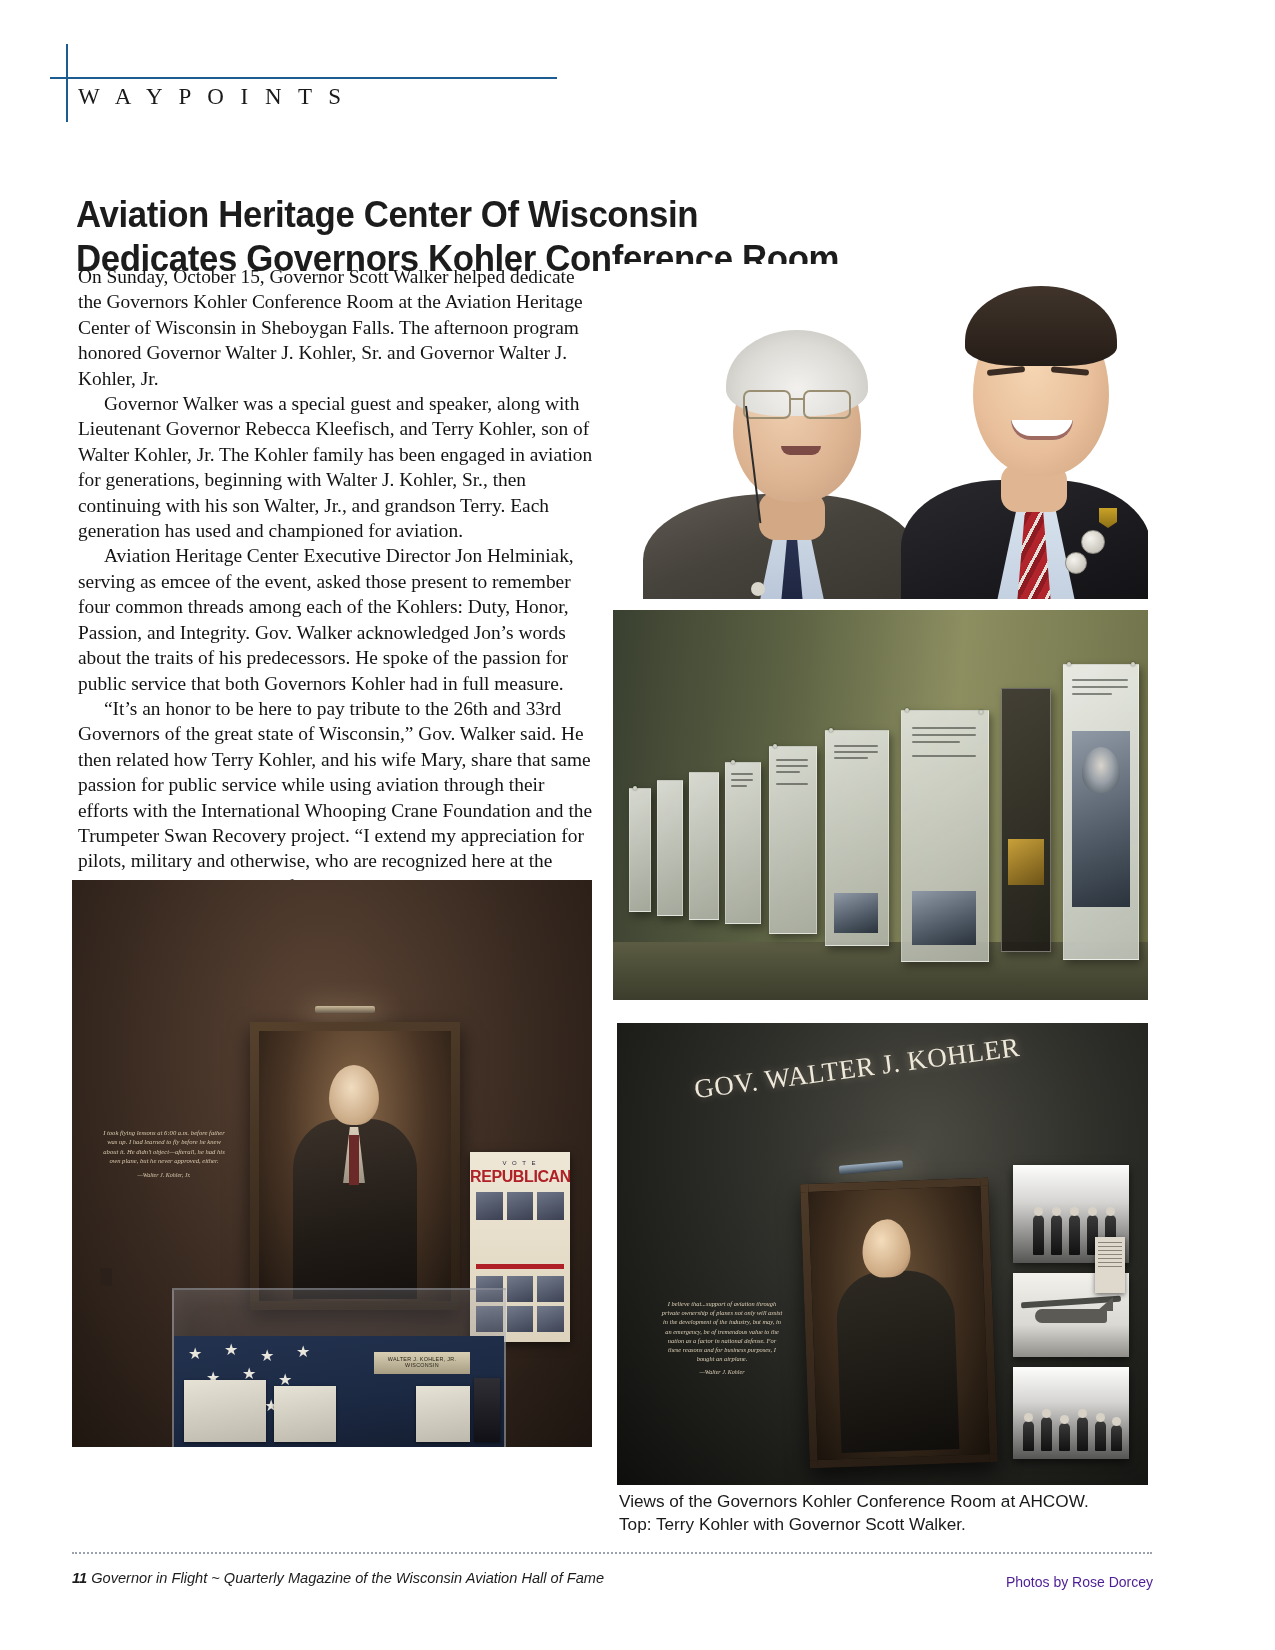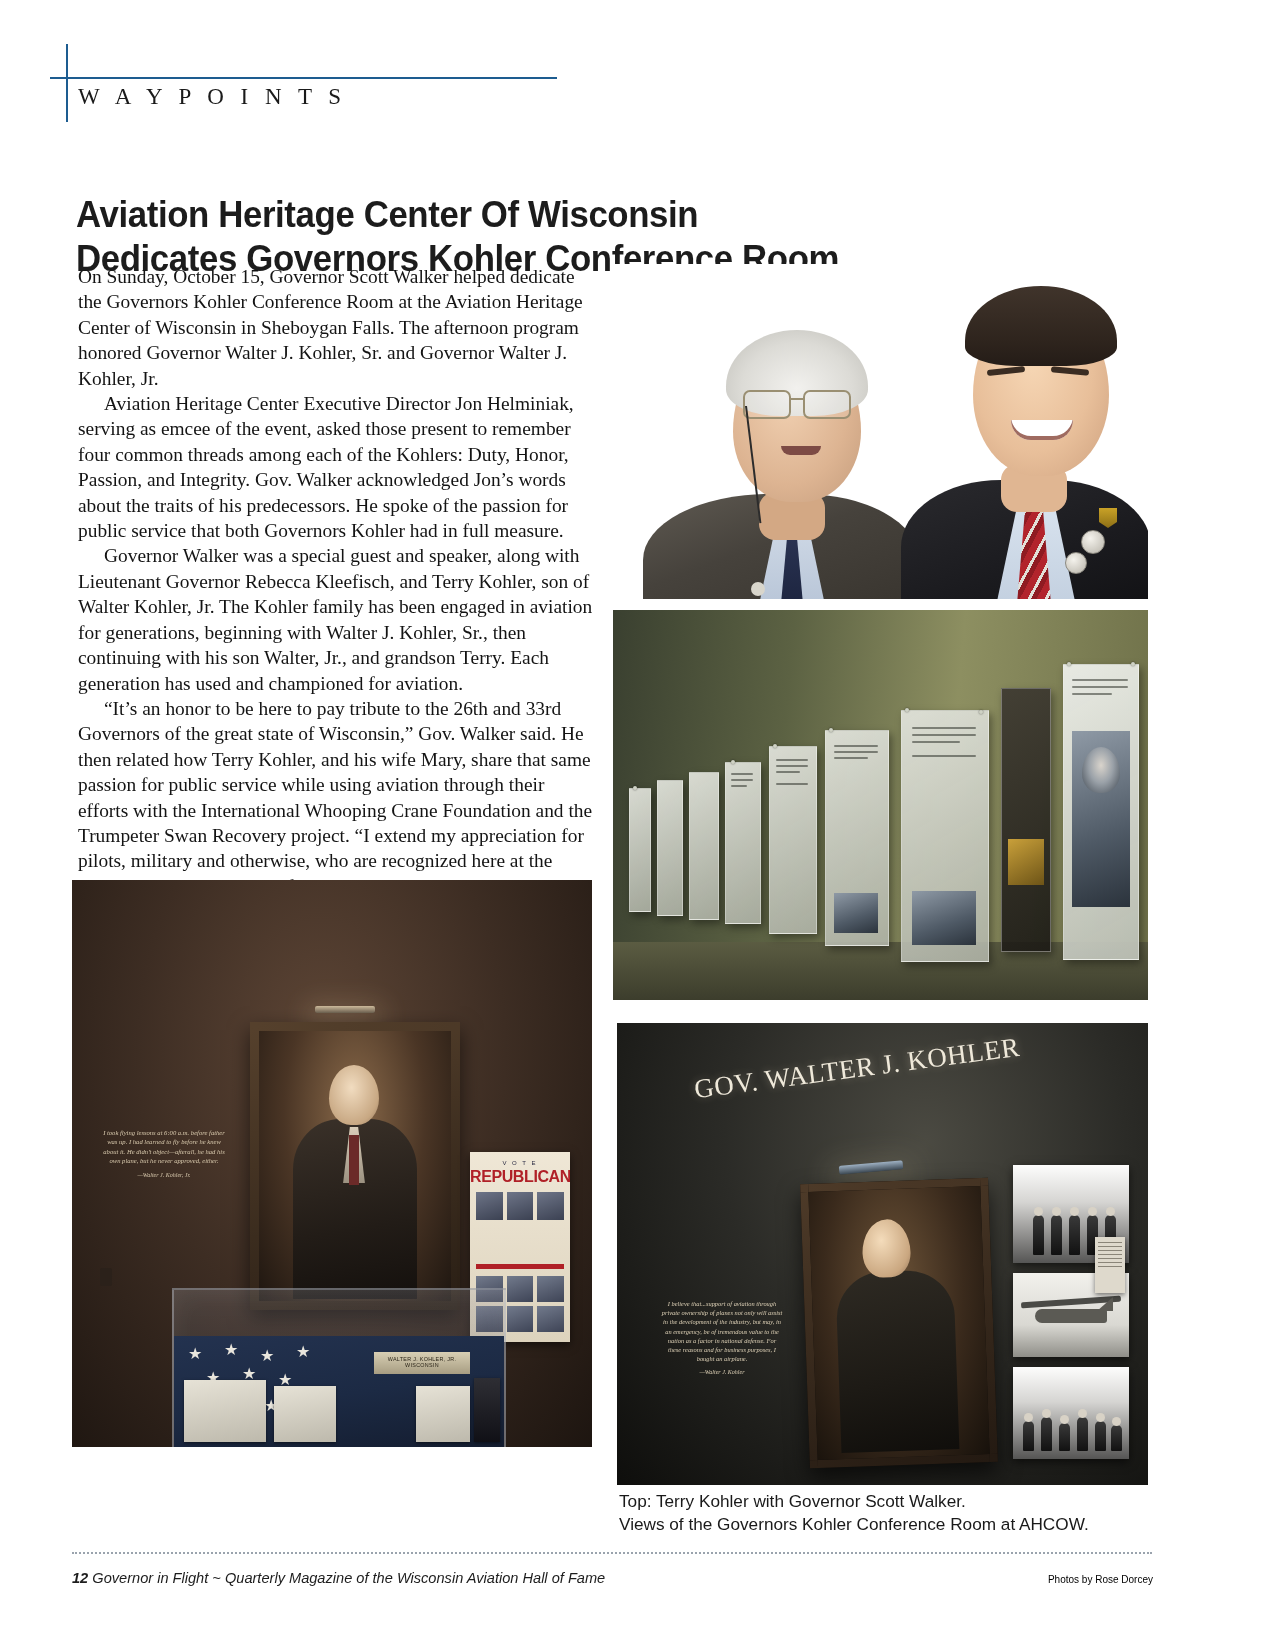--- a/index.html
+++ b/index.html
@@ -546,44 +546,44 @@
     font-family: "Liberation Sans", sans-serif;
     font-size: 14.6px;
     color: #1d1d1d;
   }
   .footer-left .pg { font-weight: bold; font-style: italic; }
   .footer-left .mg { font-style: italic; }
   .footer-right {
     position: absolute;
     right: 122px; top: 1574px;
     font-family: "Liberation Sans", sans-serif;
-    font-size: 10px;
-    color: #000000;
+    font-size: 14px;
+    color: #4c1d95;
   }
 </style>
 </head>
 <body>
 
 <div class="page">
 
   <div class="wp-header">
     <div class="wp-hrule"></div>
     <div class="wp-vrule"></div>
     <div class="wp-title">W A Y P O I N T S</div>
   </div>
 
   <h1 class="headline">
     <span class="l1">Aviation Heritage Center Of Wisconsin</span>
     <span class="l2">Dedicates Governors Kohler Conference Room</span>
   </h1>
 
   <div class="body-col">
     <p>On Sunday, October 15, Governor Scott Walker helped dedicate the Governors Kohler Conference Room at the Aviation Heritage Center of Wisconsin in Sheboygan Falls. The afternoon program honored Governor Walter J. Kohler, Sr. and Governor Walter J. Kohler, Jr.</p>
+    <p class="indent">Governor Walker was a special guest and speaker, along with Lieutenant Governor Rebecca Kleefisch, and Terry Kohler, son of Walter Kohler, Jr. The Kohler family has been engaged in aviation for generations, beginning with Walter J. Kohler, Sr., then continuing with his son Walter, Jr., and grandson Terry. Each generation has used and championed for aviation.</p>
     <p class="indent">Aviation Heritage Center Executive Director Jon Helminiak, serving as emcee of the event, asked those present to remember four common threads among each of the Kohlers: Duty, Honor, Passion, and Integrity. Gov. Walker acknowledged Jon’s words about the traits of his predecessors. He spoke of the passion for public service that both Governors Kohler had in full measure.</p>
-    <p class="indent">Governor Walker was a special guest and speaker, along with Lieutenant Governor Rebecca Kleefisch, and Terry Kohler, son of Walter Kohler, Jr. The Kohler family has been engaged in aviation for generations, beginning with Walter J. Kohler, Sr., then continuing with his son Walter, Jr., and grandson Terry. Each generation has used and championed for aviation.</p>
     <p class="indent"><span>“It’s an honor to be here to pay tribute to the 26th and 33rd Governors of the great state of Wisconsin,” Gov. Walker said. He then related how Terry Kohler, and his wife Mary, share that same passion for public service while using aviation through their efforts with the International Whooping Crane Foundation and the Trumpeter Swan Recovery project. “I extend my appreciation for pilots, military and otherwise, who are recognized here at the Aviation Heritage Center of Wisconsin and elsewhere,” Walker added.</span><span class="wahf-logo">
         <span class="wahf-top">Wisconsin Aviation</span>
         <span class="wahf-swoosh"></span>
         <span class="wahf-letters">WAHF</span>
         <span class="wahf-sub">Hall of Fame</span>
       </span></p>
   </div>
 
   <div class="photo" id="photo-walker-kohler">
     <div class="pk-l-body"></div>
@@ -763,21 +763,21 @@
     </div>
 
     <div class="ksr-label">
         <b></b>
       </div>
 
     <div class="ksr-quote"><span>I believe that...support of aviation through private ownership of planes not only will assist in the development of the industry, but may, in an emergency, be of tremendous value to the nation as a factor in national defense. For these reasons and for business purposes, I bought an airplane.</span><span class="sig">—Walter J. Kohler</span></div>
   </div>
 
   <div class="caption">
+    <div>Views of the Governors Kohler Conference Room at AHCOW.</div>
     <div>Top: Terry Kohler with Governor Scott Walker.</div>
-    <div>Views of the Governors Kohler Conference Room at AHCOW.</div>
   </div>
 
   <div class="footer-rule"></div>
-  <div class="footer-left"><span class="pg">12</span> <span class="mg">Governor in Flight ~ Quarterly Magazine of the Wisconsin Aviation Hall of Fame</span></div>
+  <div class="footer-left"><span class="pg">11</span> <span class="mg">Governor in Flight ~ Quarterly Magazine of the Wisconsin Aviation Hall of Fame</span></div>
   <div class="footer-right">Photos by Rose Dorcey</div>
 
 </div>
 
 </body></html>

